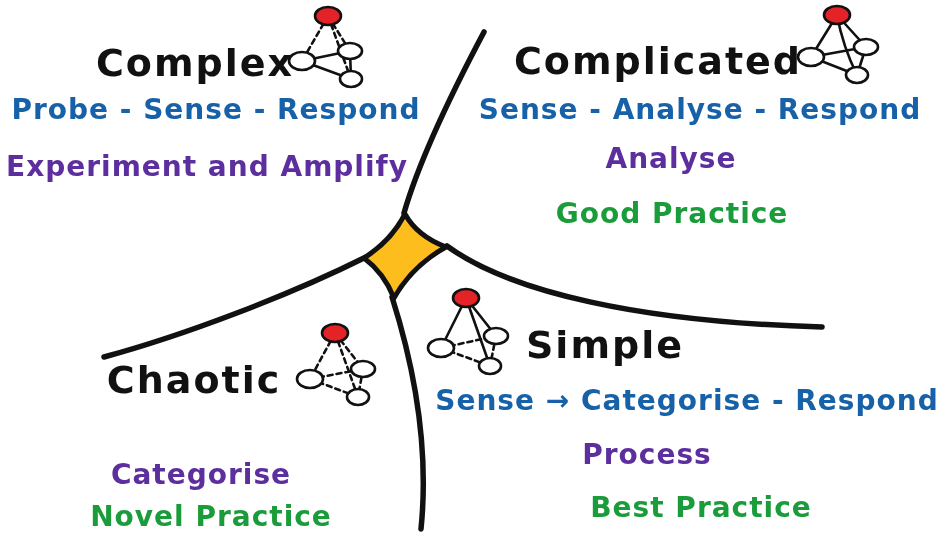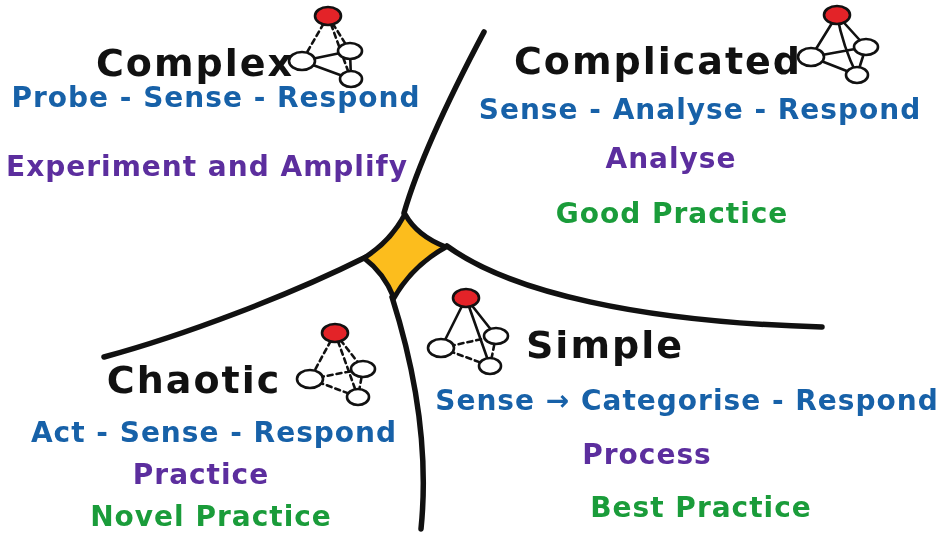--- a/index.html
+++ b/index.html
@@ -73,31 +73,30 @@
       <path class="edge dashed" d="M14,65 L69,53 M14,65 L63,83 M69,53 L63,83"></path>
       <path class="edge" d="M39,15 L14,65 M39,15 L69,53 M39,15 L63,83"></path>
       <ellipse class="node red" cx="39" cy="15" rx="13" ry="9"></ellipse>
       <ellipse class="node" cx="14" cy="65" rx="13" ry="9"></ellipse>
       <ellipse class="node" cx="69" cy="53" rx="12" ry="8"></ellipse>
       <ellipse class="node" cx="63" cy="83" rx="11" ry="8"></ellipse>
     </g>
   </svg>
 
   <div class="txt title" style="left:195px; top:44px;">Complex</div>
-  <div class="txt blue" style="left:216px; top:84px;">Probe - Sense - Respond</div>
+  <div class="txt blue" style="left:216px; top:96px;">Probe - Sense - Respond</div>
   <div class="txt purple" style="left:207px; top:153px;">Experiment and Amplify</div>
 
   <div class="txt title" style="left:658px; top:42px;">Complicated</div>
   <div class="txt blue" style="left:700px; top:96px;">Sense - Analyse - Respond</div>
   <div class="txt purple" style="left:671px; top:145px;">Analyse</div>
   <div class="txt green" style="left:672px; top:200px;text-align:right;">Good Practice</div>
 
   <div class="txt title" style="left:194px; top:361px;">Chaotic</div>
-  <div class="txt blue" style="left:214px; top:419px;">Act - Sense - Respond</div>
-  <div class="txt purple" style="left:201px; top:461px;">Practice</div>
+  <div class="txt purple" style="left:201px; top:461px;">Categorise</div>
   <div class="txt green" style="left:211px; top:503px;">Novel Practice</div>
 
   <div class="txt title" style="left:605px; top:326px;">Simple</div>
   <div class="txt blue" style="left:687px; top:387px;">Sense → Categorise - Respond</div>
   <div class="txt purple" style="left:647px; top:441px;">Process</div>
   <div class="txt green" style="left:701px; top:494px;">Best Practice</div>
 
 </div>
 
 </body></html>

